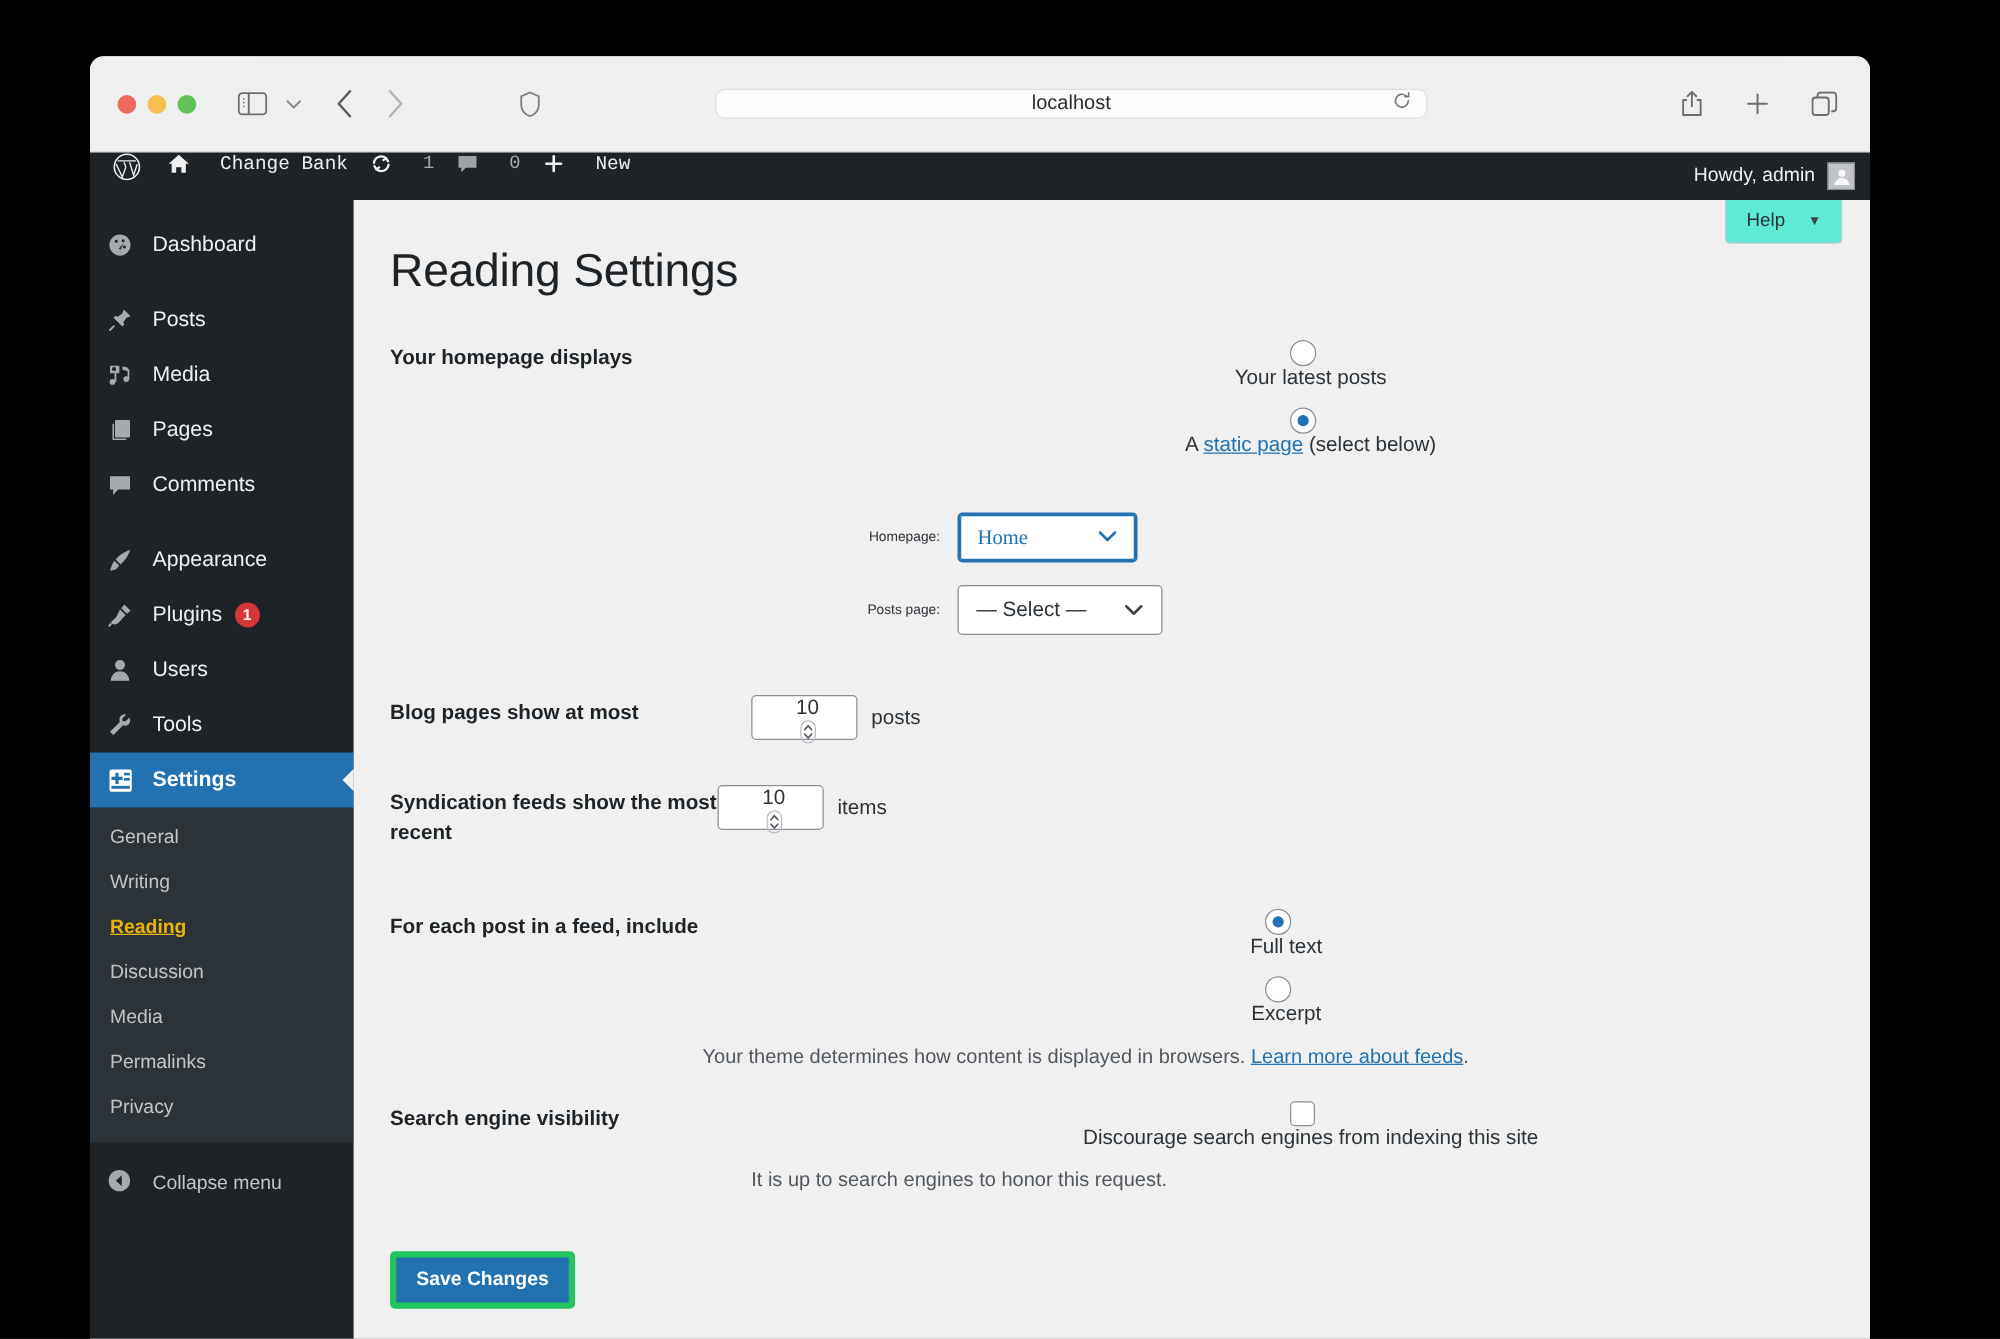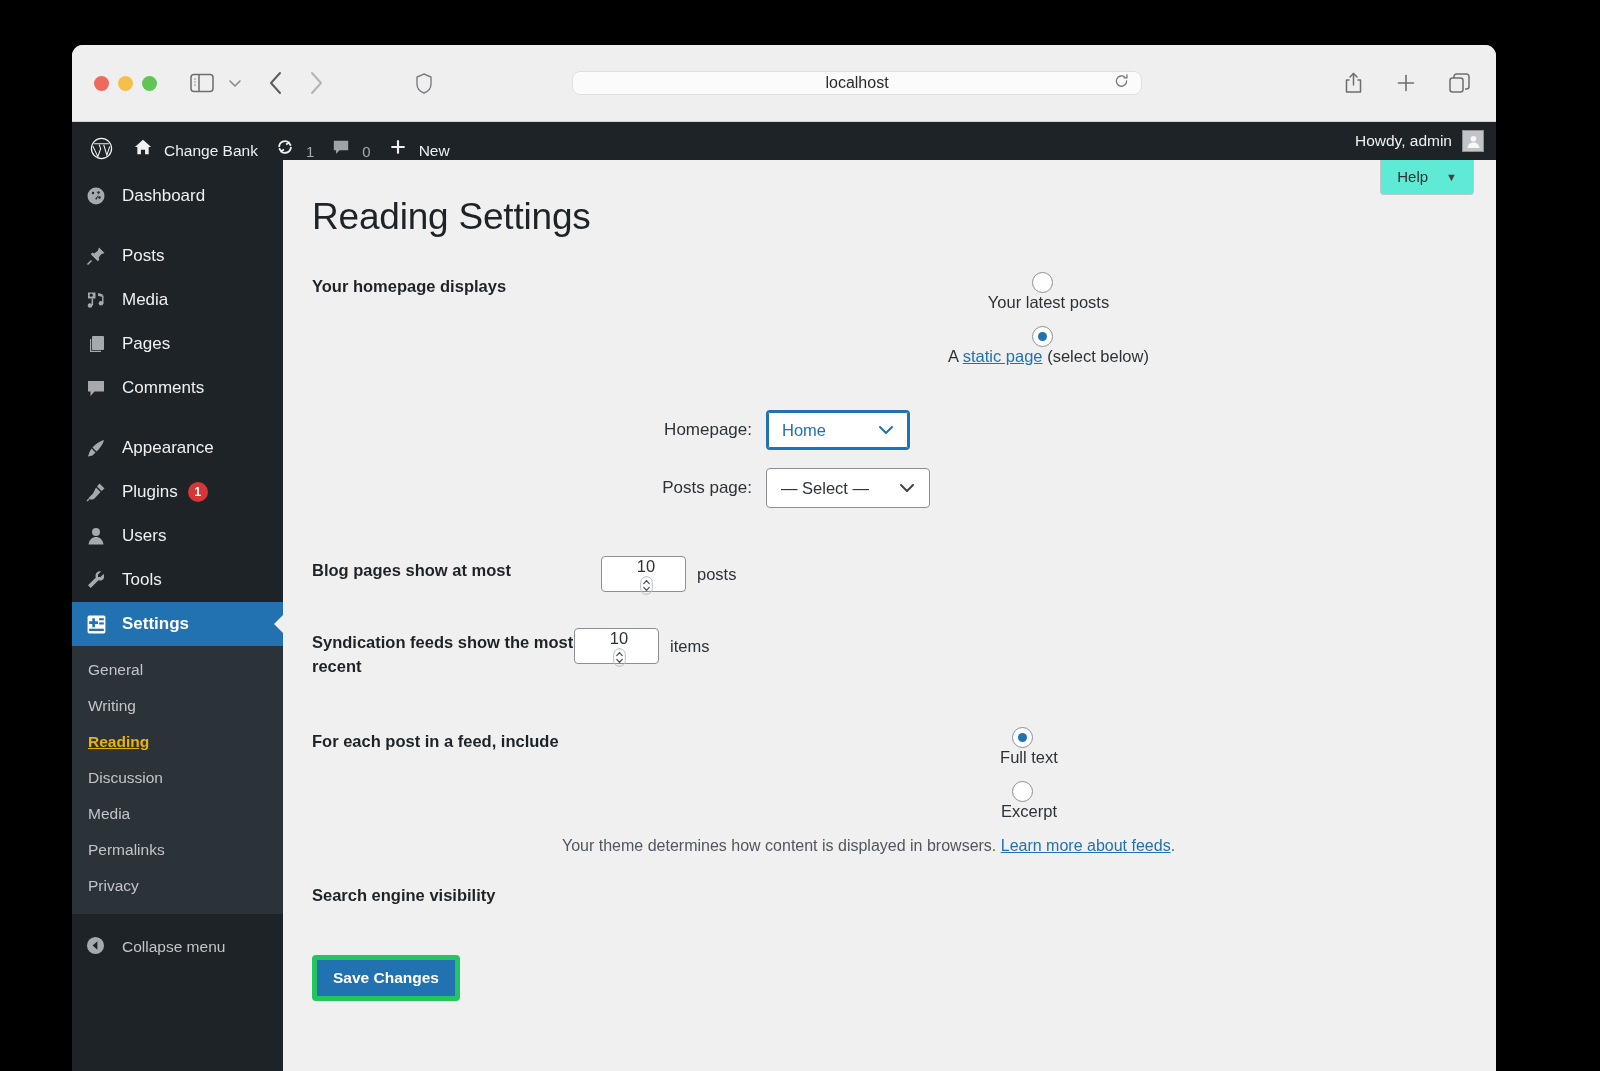--- a/index.html
+++ b/index.html
@@ -70,22 +70,22 @@
   .adminbar {
     height: 38px;
     background: #1d2327;
     display: flex; align-items: center;
     padding-left: 14px;
     color: #f0f0f1;
     font-size: 15.5px;
     position: relative;
   }
   .ab-item {
-    display: flex; align-items: flex-end; gap: 12px;
-    padding: 0 9px; height: 38px; color: #eceff1;
+    display: flex; align-items: flex-start; gap: 24px;
+    padding: 0 9px; height: 38px; color: #eceff1; font-family: Liberation Mono, monospace;
   }
   .ab-item.wpmark { padding-left: 4px; padding-right: 12px; }
   .ab-count { color: #a7aaad; font-size: 15px; }
   .ab-right {
     position: absolute; right: 12px;
     display: flex; align-items: center; gap: 10px;
     font-size: 15.5px;
   }
   .avatar {
     width: 22px; height: 22px;
@@ -221,42 +221,42 @@
     border-radius: 4px;
     background: #fff;
     margin-right: 13px;
     flex: 0 0 20px;
   }
 
   a.wplink { color: #2271b1; text-decoration: underline; }
 
   .select-row { display: flex; align-items: center; margin-top: 4px; }
   .select-label {
-    font-size: 17px; color: #2c3338;
+    font-size: 11px; color: #2c3338;
     width: 165px; text-align: right;
     padding-right: 14px;
   }
   .sel {
     background: #fff;
     border: 1px solid #8c8f94;
     border-radius: 4px;
     height: 40px;
     display: flex; align-items: center;
     padding: 0 14px;
     font-size: 16.5px; color: #2c3338;
     gap: 30px;
   }
   .sel.focused {
     border: 2px solid #2271b1;
     color: #2271b1;
     box-shadow: 0 0 0 1px #2271b1 inset;
   }
   .sel .sel-caret { color: #3c434a; font-size: 13px; margin-left: auto; }
   .sel.focused .sel-caret { color: #2271b1; }
-  .sel-home { min-width: 144px; }
+  .sel-home { min-width: 144px; font-family: Liberation Serif, serif; }
   .sel-posts { min-width: 142px; }
 
   .numfield {
     display: inline-flex; align-items: center;
     background: #fff;
     border: 1px solid #8c8f94;
     border-radius: 4px;
     height: 36px; width: 85px;
     padding: 0 6px 0 11px;
     font-size: 16.5px; color: #2c3338;
@@ -660,20 +660,27 @@
               <span>Excerpt</span>
             </div>
             <div class="desc"><span>Your theme determines how content is displayed in browsers. </span><a class="wplink" href="#">Learn more about feeds</a><span>.</span></div>
           </div>
         </div>
 
         <div class="spacer-sm"></div>
 
         <div class="row">
           <div class="row-th">Search engine visibility</div>
+          <div class="row-td">
+            <div class="choice">
+              <span class="checkbox"></span>
+              <span>Discourage search engines from indexing this site</span>
+            </div>
+            <div class="desc">It is up to search engines to honor this request.</div>
+          </div>
         </div>
 
         <div style="height:47px"></div>
 
         <div>
           <span class="save-btn">Save Changes</span>
         </div>
 
       </div>
     </div>

